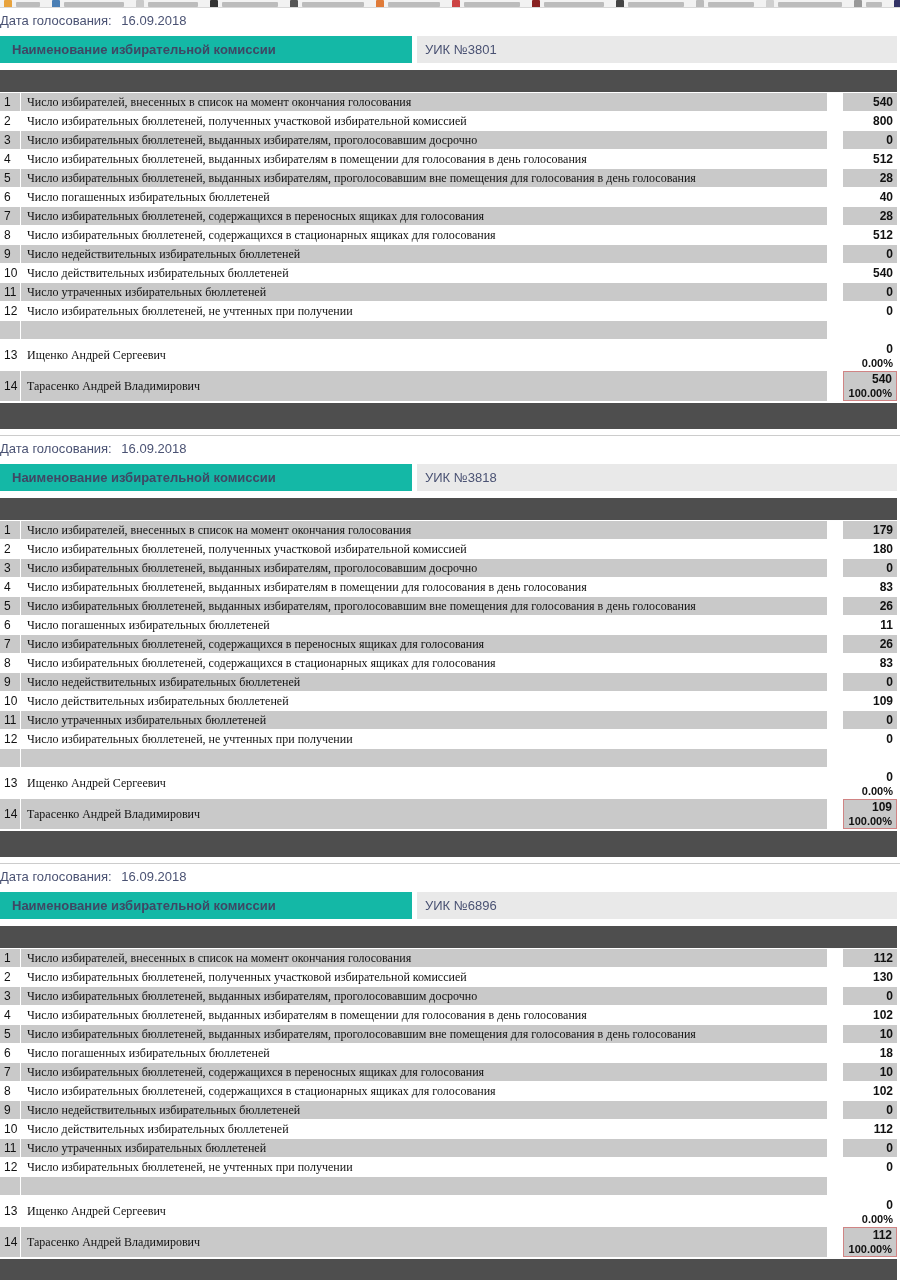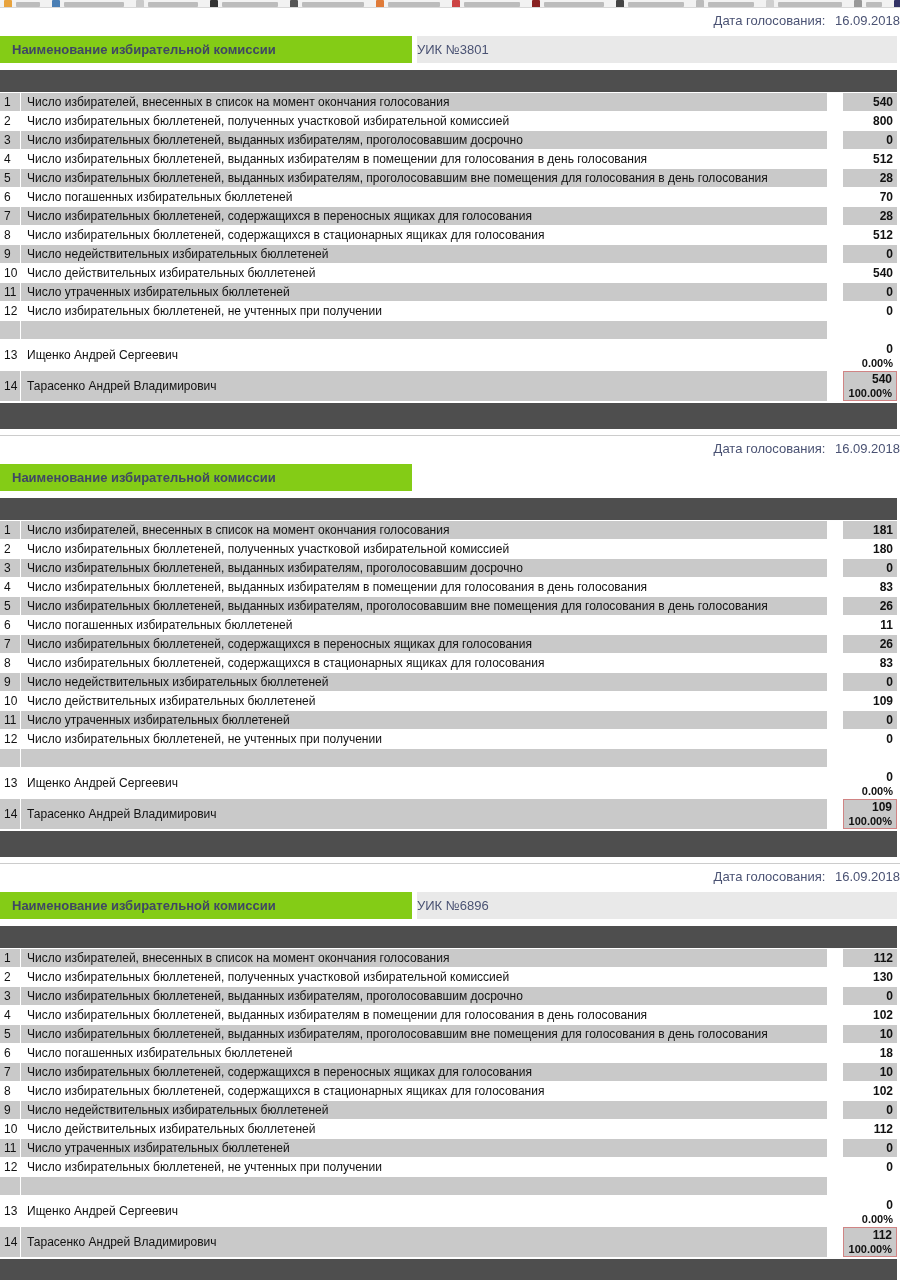--- a/index.html
+++ b/index.html
@@ -18,42 +18,42 @@
   }
   .bookmark { display:flex; align-items:center; gap:4px; height:10px; margin-bottom:-2px; flex:none; }
   .favicon { width:8px; height:8px; border-radius:1px; flex:none; }
   .bm-label { height:5px; background:#a9a9a9; border-radius:1px; opacity:.75; }
 
   
   .report { padding-top:5px; }
   .report + .report { margin-top:6px; border-top:1px solid #cccccc; }
 
   .date-line {
-    text-align:right; font-size:13px; line-height:16px;
+    text-align:left; font-size:13px; line-height:16px;
     color:#4a5273; margin-bottom:7px;
   }
   .date-line .date-value { margin-left:6px; }
 
   .comm-row { display:flex; height:27px; margin-bottom:7px; }
   .comm-left {
-    width:412px; background:#84cc16; color:#3f4764; font-weight:bold;
+    width:412px; background:#14b8a6; color:#3f4764; font-weight:bold;
     font-size:13px; display:flex; align-items:center; padding-left:12px;
   }
   .comm-right {
     flex:1; margin-left:5px; margin-right:3px; background:#e9e9e9;
-    color:#4a5273; font-size:13px; display:flex; align-items:center; 
+    color:#4a5273; font-size:13px; display:flex; align-items:center; padding-left:8px;
   }
 
   .band { height:22px; margin-right:3px; background:#4e4e4e; margin-bottom:1px; }
   .footer-band { height:26px; margin-top:2px; margin-bottom:0; }
 
   .row { display:flex; height:18px; margin-bottom:1px; font-size:12px; }
   .cell { display:flex; align-items:center; }
   .cell.num { width:20px; padding-left:4px; margin-right:1px; flex:none; }
-  .cell.desc { flex:1; padding-left:6px; }
+  .cell.desc { flex:1; padding-left:6px;font-family:Liberation Serif, serif; }
   .cell.val { width:54px; margin-left:16px; margin-right:3px; flex:none;
               justify-content:flex-end; padding-right:4px; font-weight:bold; }
   .row.shade .cell { background:#c9c9c9; }
   .row.plain .cell { background:#ffffff; }
 
   .row.spacer { height:18px; }
   .row.spacer .num, .row.spacer .desc { background:#c9c9c9; }
   .row.spacer .val { background:transparent; }
 
   .row.cand { height:30px; margin-bottom:1px; }
@@ -154,21 +154,21 @@
     <div class="cell val">512</div>
   </div>
         <div class="row shade">
     <div class="cell num">5</div>
     <div class="cell desc">Число избирательных бюллетеней, выданных избирателям, проголосовавшим вне помещения для голосования в день голосования</div>
     <div class="cell val">28</div>
   </div>
         <div class="row plain">
     <div class="cell num">6</div>
     <div class="cell desc">Число погашенных избирательных бюллетеней</div>
-    <div class="cell val">70</div>
+    <div class="cell val">40</div>
   </div>
         <div class="row shade">
     <div class="cell num">7</div>
     <div class="cell desc">Число избирательных бюллетеней, содержащихся в переносных ящиках для голосования</div>
     <div class="cell val">28</div>
   </div>
         <div class="row plain">
     <div class="cell num">8</div>
     <div class="cell desc">Число избирательных бюллетеней, содержащихся в стационарных ящиках для голосования</div>
     <div class="cell val">512</div>
@@ -219,27 +219,28 @@
       </div>
     <div class="band footer-band"></div>
   </section>
     <section class="report">
     <div class="date-line">
       <span class="date-label">Дата голосования:</span>
       <span class="date-value">16.09.2018</span>
     </div>
     <div class="comm-row">
       <div class="comm-left">Наименование избирательной комиссии</div>
+      <div class="comm-right">УИК №3818</div>
     </div>
     <div class="band"></div>
     <div>
         <div class="row shade">
     <div class="cell num">1</div>
     <div class="cell desc">Число избирателей, внесенных в список на момент окончания голосования</div>
-    <div class="cell val">181</div>
+    <div class="cell val">179</div>
   </div>
         <div class="row plain">
     <div class="cell num">2</div>
     <div class="cell desc">Число избирательных бюллетеней, полученных участковой избирательной комиссией</div>
     <div class="cell val">180</div>
   </div>
         <div class="row shade">
     <div class="cell num">3</div>
     <div class="cell desc">Число избирательных бюллетеней, выданных избирателям, проголосовавшим досрочно</div>
     <div class="cell val">0</div>

